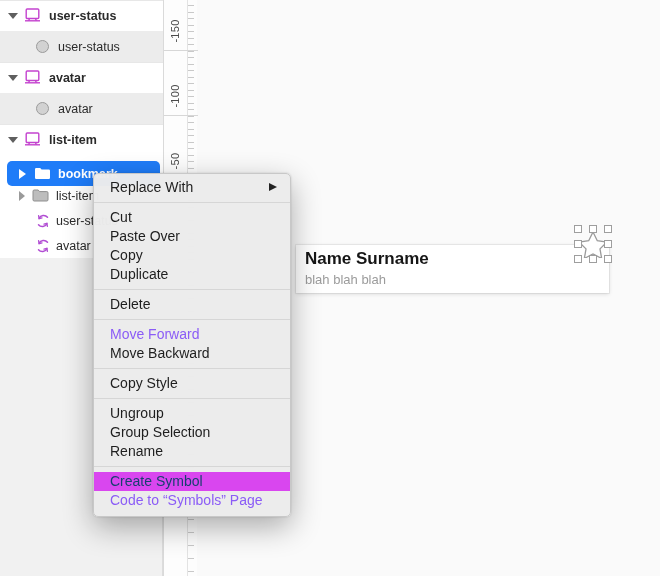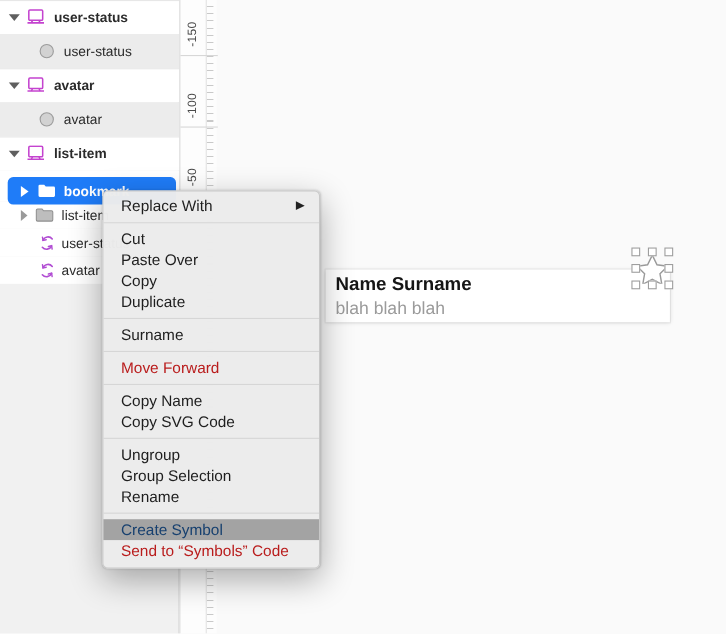--- a/index.html
+++ b/index.html
@@ -66,21 +66,21 @@
 
   
   .card {
     position:absolute; left:296px; top:204px; width:313px; height:48px;
     background:#fff;
     box-shadow:0 0 0 1px rgba(0,0,0,0.05), 0 1px 4px rgba(0,0,0,0.14);
     z-index:2;
     margin-top:41px;
   }
   .card-title { position:absolute; left:9px; top:4px; font-size:17px; font-weight:700; color:#161616; }
-  .card-subtitle { position:absolute; left:9px; top:27px; font-size:16px; color:#9b9b9b; }
+  .card-subtitle { position:absolute; left:9px; top:27px; font-size:13px; color:#9b9b9b; }
 
   .star-sel { position:absolute; left:574px; top:225px; width:38px; height:38px; z-index:4; }
   .star-sel svg { position:absolute; left:5px; top:6px; }
   .handle {
     position:absolute; width:8px; height:8px; background:#fff;
     border:1px solid #9e9e9e;
   }
 
   
   .menu {
@@ -88,22 +88,22 @@
     background:rgba(236,236,236,0.98);
     border:1px solid #c8c8c8; border-radius:5px;
     box-shadow:0 10px 30px rgba(0,0,0,0.32), 0 0 2px rgba(0,0,0,0.18);
     padding:4px 0 6px 0; z-index:10;
     font-size:14px; color:#1e1e1e;
   }
   .menu-item {
     height:19px; line-height:19px; padding-left:16px;
     position:relative; white-space:nowrap;
   }
-  .menu-item.disabled { color:#b91c1c; }
-  .menu-item.highlighted { background:#a3a3a3; color:#17406f; font-weight:500; }
+  .menu-item.disabled { color:#8b5cf6; }
+  .menu-item.highlighted { background:#d946ef; color:#17406f; font-weight:500; }
   .menu-sep { height:1px; background:#d6d6d6; margin:5px 0; }
   .submenu-arrow {
     position:absolute; right:13px; top:5px; width:0; height:0;
     border-top:4.5px solid transparent; border-bottom:4.5px solid transparent;
     border-left:8px solid #222;
   }
 </style>
 </head>
 <body>
 
@@ -252,35 +252,35 @@
 
   <div class="menu-sep"></div>
 
   <div class="menu-item">Cut</div>
   <div class="menu-item">Paste Over</div>
   <div class="menu-item">Copy</div>
   <div class="menu-item">Duplicate</div>
 
   <div class="menu-sep"></div>
 
-  <div class="menu-item">Surname</div>
+  <div class="menu-item">Delete</div>
 
   <div class="menu-sep"></div>
 
   <div class="menu-item disabled">Move Forward</div>
-
-  <div class="menu-sep"></div>
-
-  <div class="menu-item">Copy Name</div>
-  <div class="menu-item">Copy SVG Code</div>
+  <div class="menu-item">Move Backward</div>
+
+  <div class="menu-sep"></div>
+
+  <div class="menu-item">Copy Style</div>
 
   <div class="menu-sep"></div>
 
   <div class="menu-item">Ungroup</div>
   <div class="menu-item">Group Selection</div>
   <div class="menu-item">Rename</div>
 
   <div class="menu-sep"></div>
 
   <div class="menu-item highlighted">Create Symbol</div>
-  <div class="menu-item disabled">Send to “Symbols” Code</div>
+  <div class="menu-item disabled">Code to “Symbols” Page</div>
 
 </div>
 
 </body></html>

